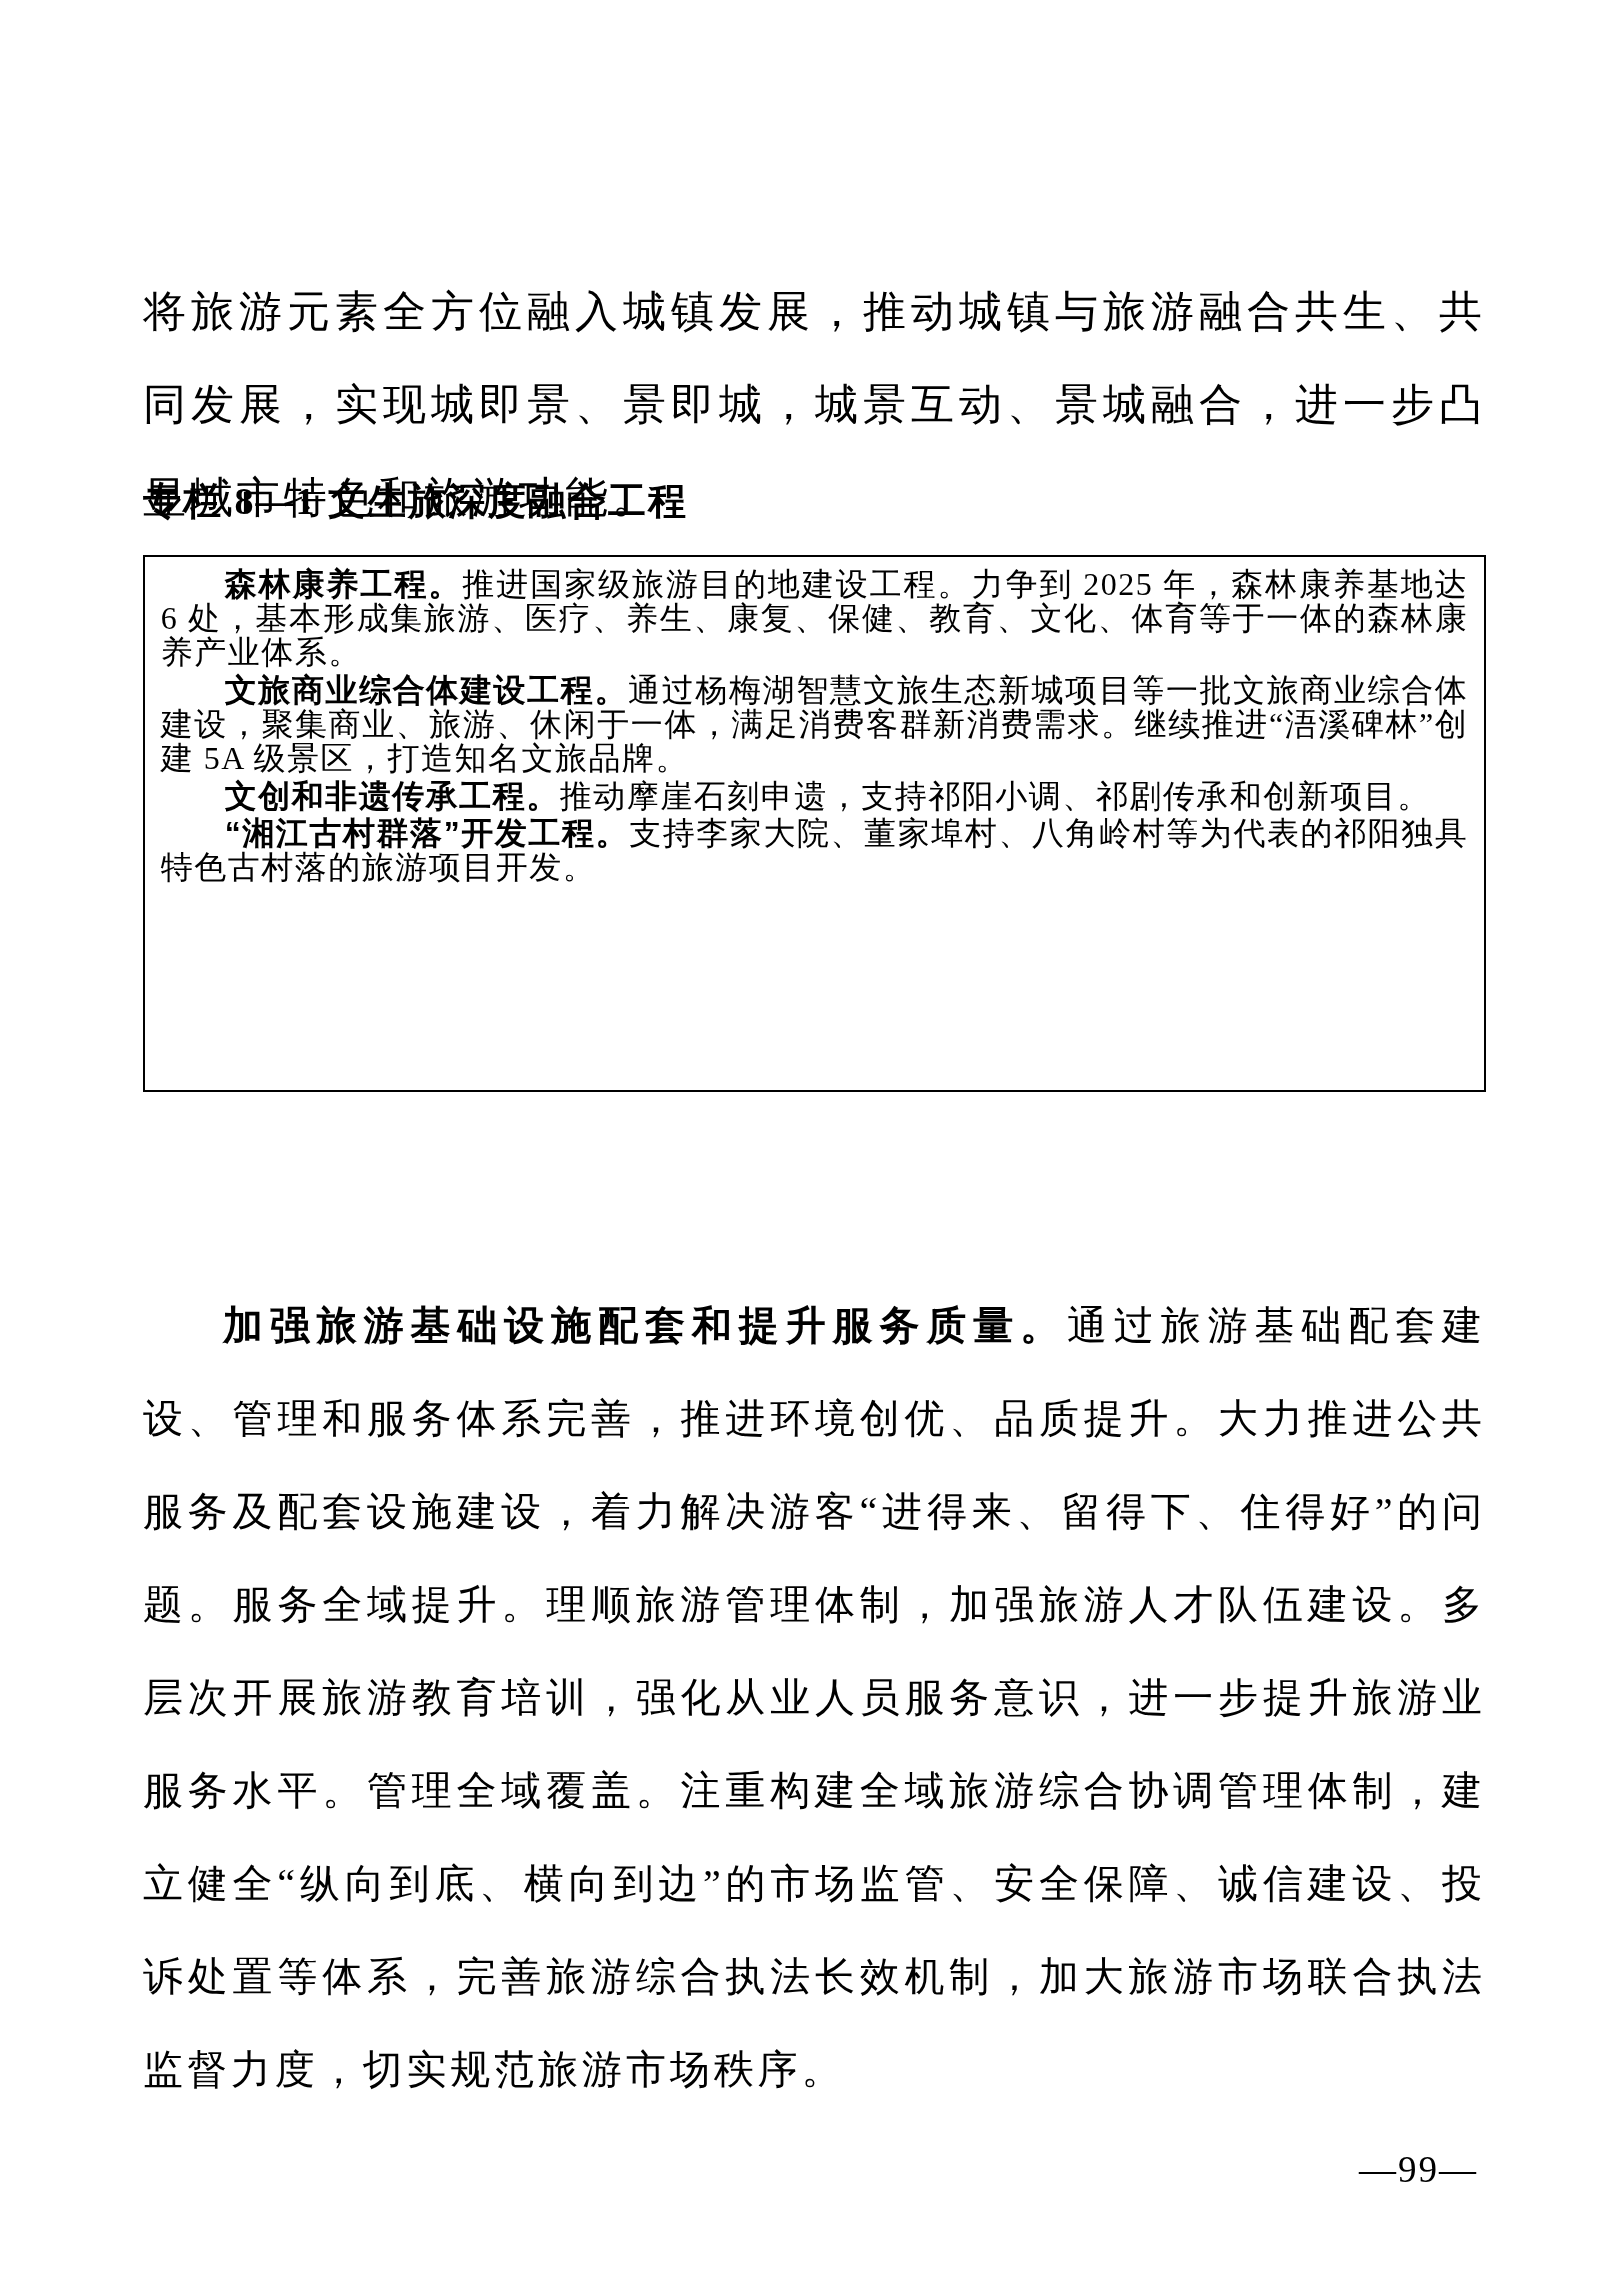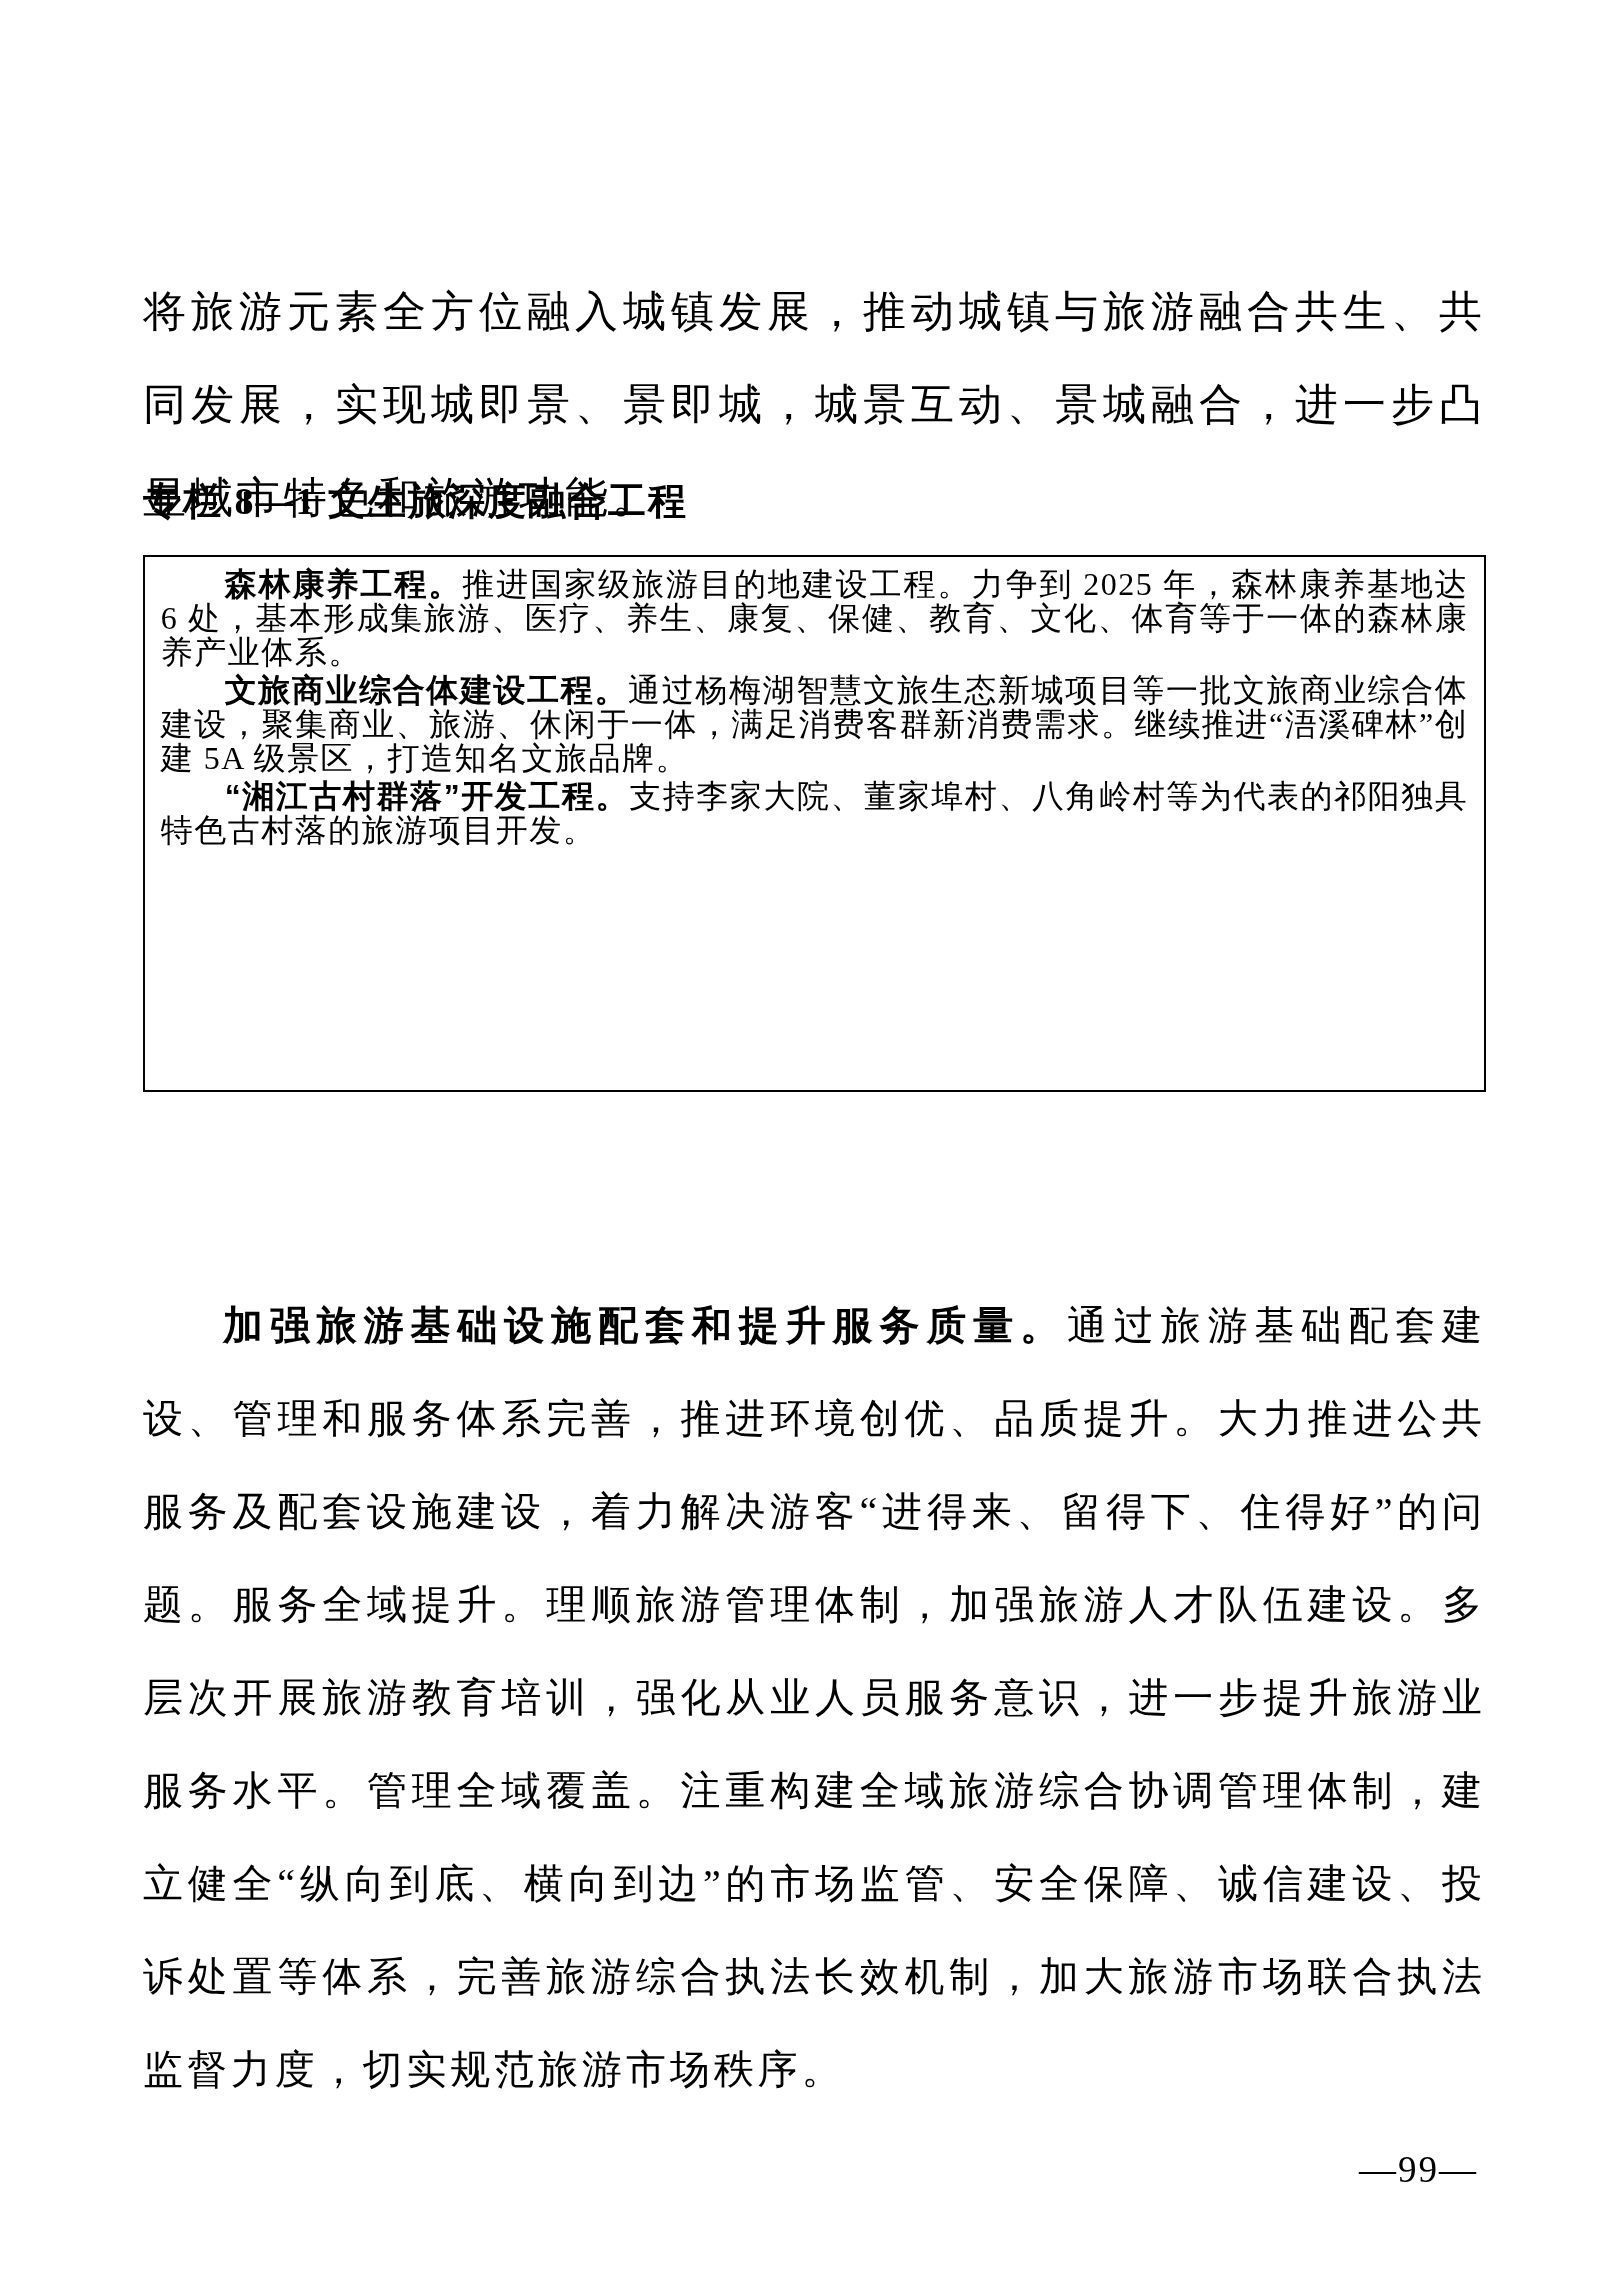--- a/index.html
+++ b/index.html
@@ -89,20 +89,21 @@
 
 <div class="page">
 
   <p id="intro" class="content">将旅游元素全方位融入城镇发展，推动城镇与旅游融合共生、共同发展，实现城即景、景即城，城景互动、景城融合，进一步凸显城市特色和旅游功能。</p>
 
   <div id="box-title" class="content">专栏 8—1 文生旅深度融合工程</div>
 
   <div id="project-box" class="content">
     <p class="box-para"><span class="lead">森林康养工程。</span><span>推进国家级旅游目的地建设工程。力争到 2025 年，森林康养基地达 6 处，基本形成集旅游、医疗、养生、康复、保健、教育、文化、体育等于一体的森林康养产业体系。</span></p>
     <p class="box-para"><span class="lead">文旅商业综合体建设工程。</span><span>通过杨梅湖智慧文旅生态新城项目等一批文旅商业综合体建设，聚集商业、旅游、休闲于一体，满足消费客群新消费需求。继续推进“浯溪碑林”创建 5A 级景区，打造知名文旅品牌。</span></p>
+    <p class="box-para"><span class="lead">文创和非遗传承工程。</span><span>推动摩崖石刻申遗，支持祁阳小调、祁剧传承和创新项目。</span></p>
     <p class="box-para"><span class="lead">“湘江古村群落”开发工程。</span><span>支持李家大院、董家埠村、八角岭村等为代表的祁阳独具特色古村落的旅游项目开发。</span></p>
   </div>
 
 
   <p id="main-para" class="content"><span class="lead">加强旅游基础设施配套和提升服务质量。</span><span>通过旅游基础配套建设、管理和服务体系完善，推进环境创优、品质提升。大力推进公共服务及配套设施建设，着力解决游客“进得来、留得下、住得好”的问题。服务全域提升。理顺旅游管理体制，加强旅游人才队伍建设。多层次开展旅游教育培训，强化从业人员服务意识，进一步提升旅游业服务水平。管理全域覆盖。注重构建全域旅游综合协调管理体制，建立健全“纵向到底、横向到边”的市场监管、安全保障、诚信建设、投诉处置等体系，完善旅游综合执法长效机制，加大旅游市场联合执法监督力度，切实规范旅游市场秩序。</span></p>
 
   <div id="page-number">—99—</div>
 
 </div>
 

